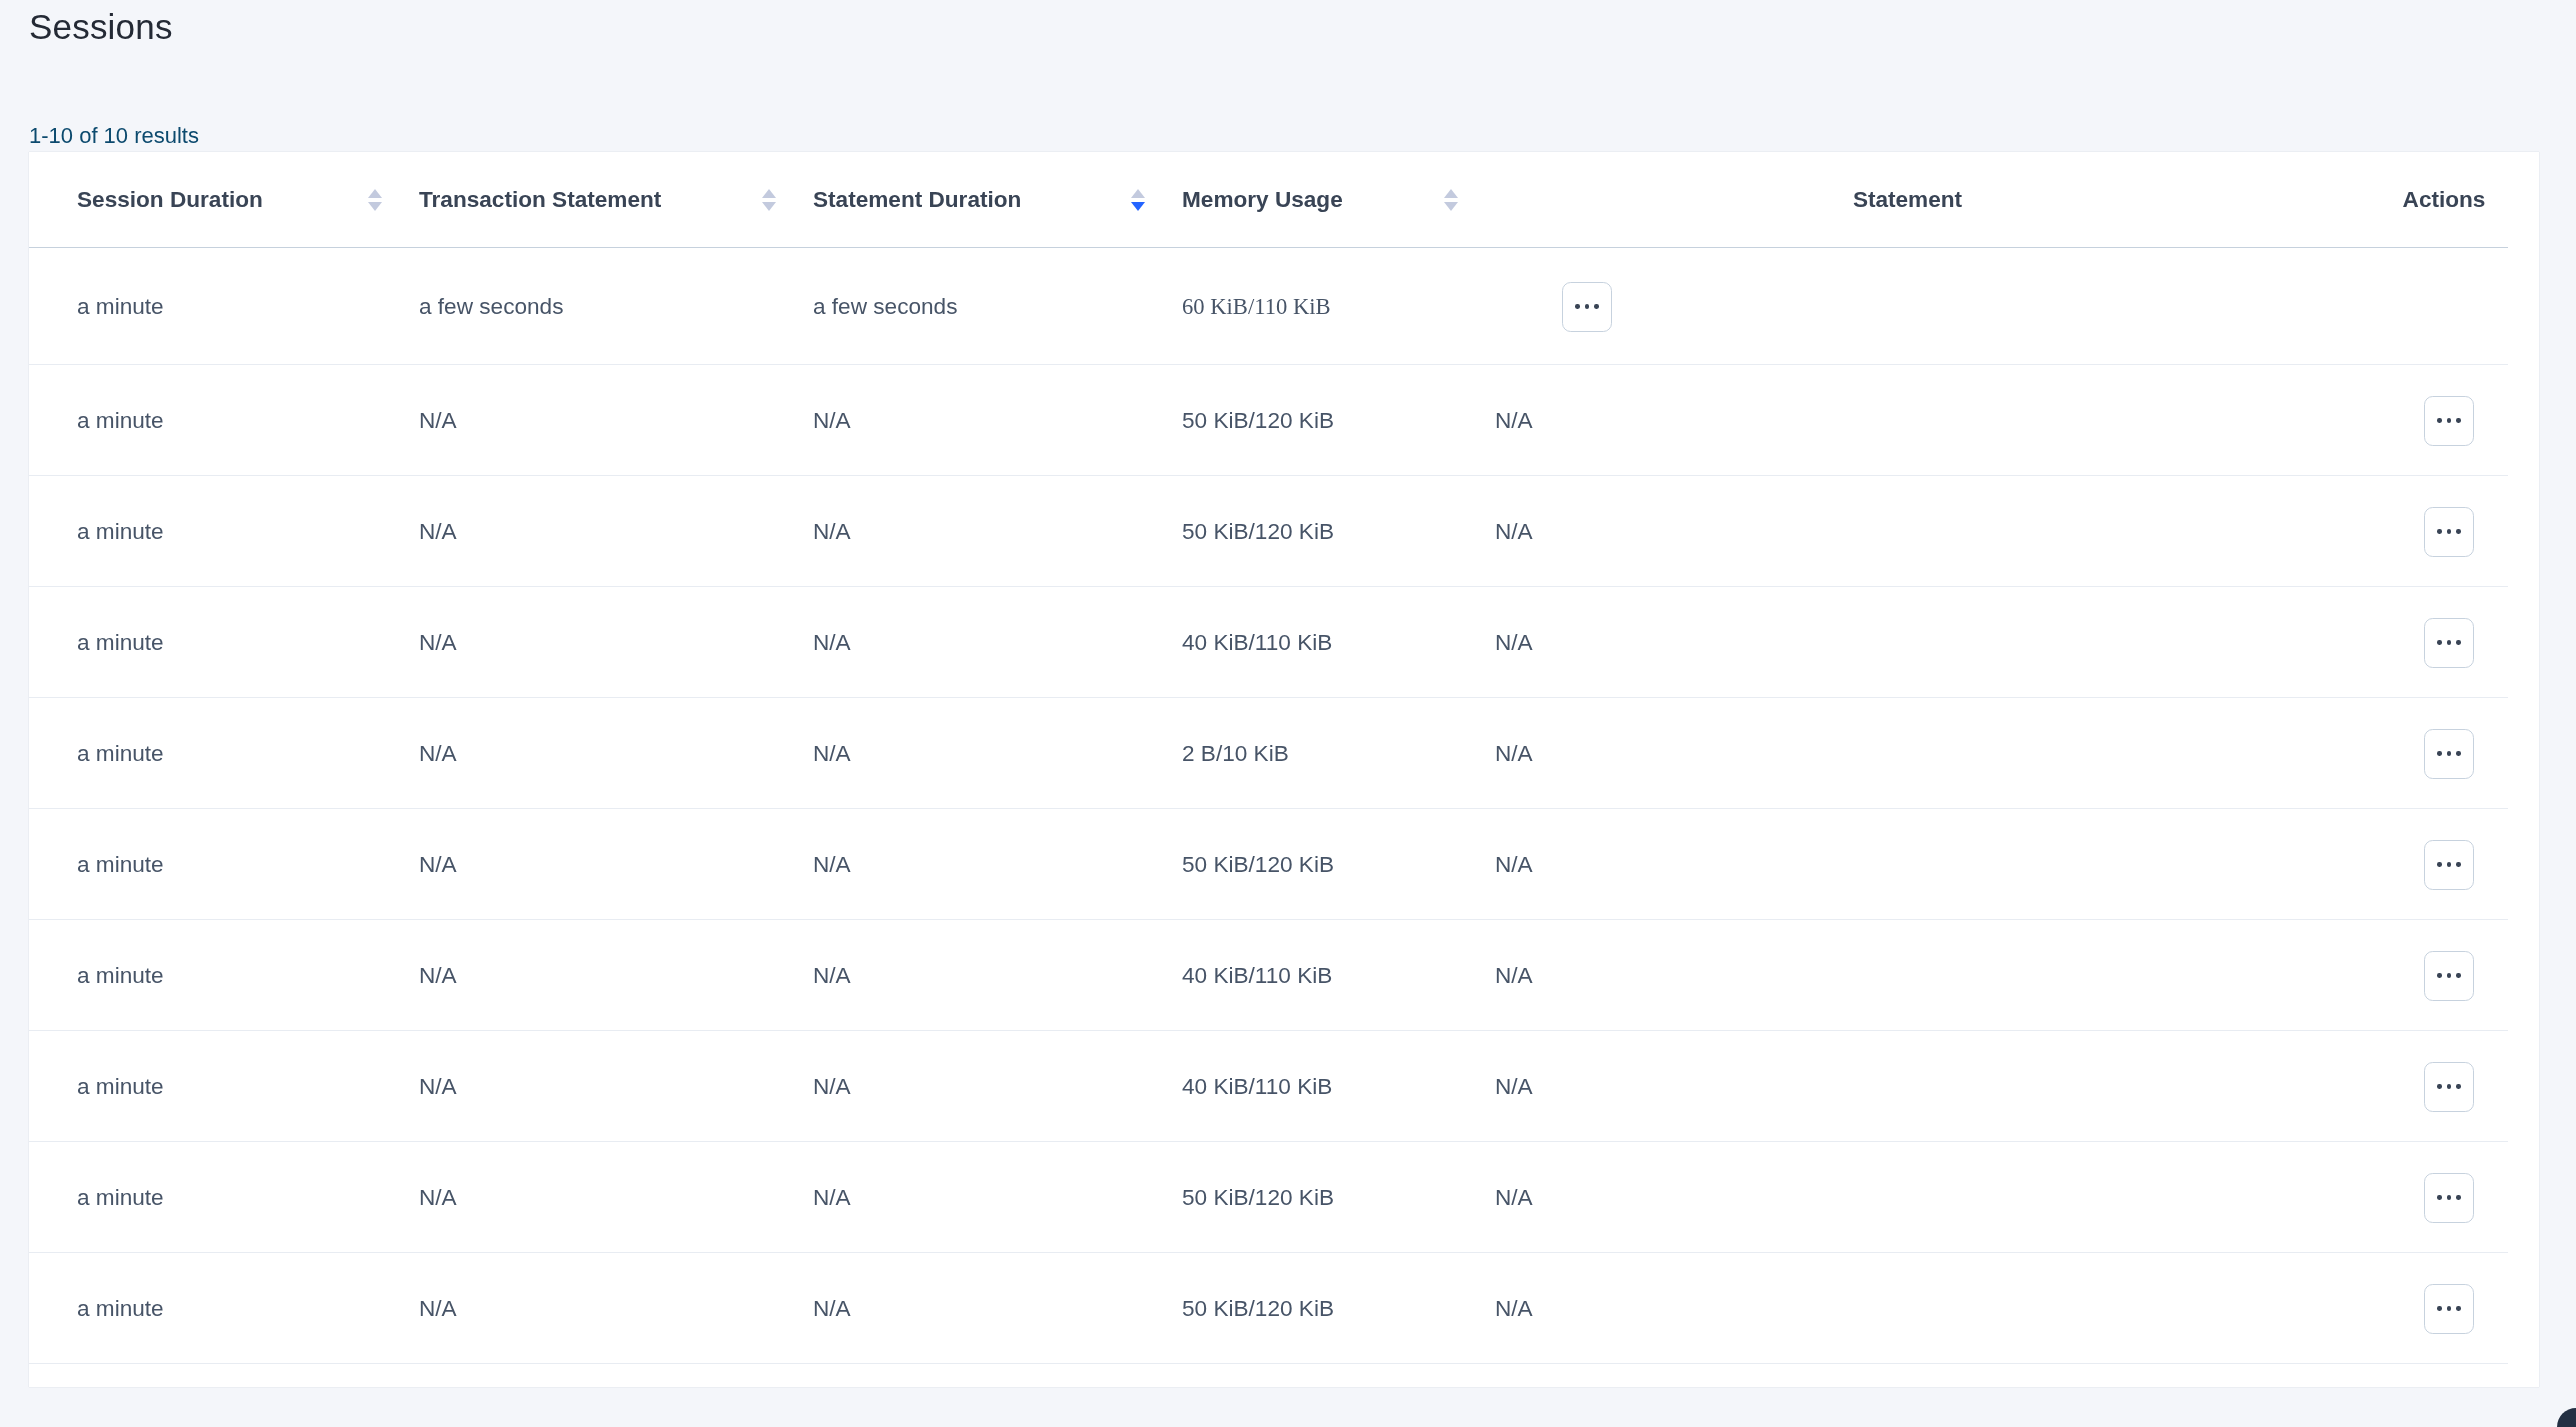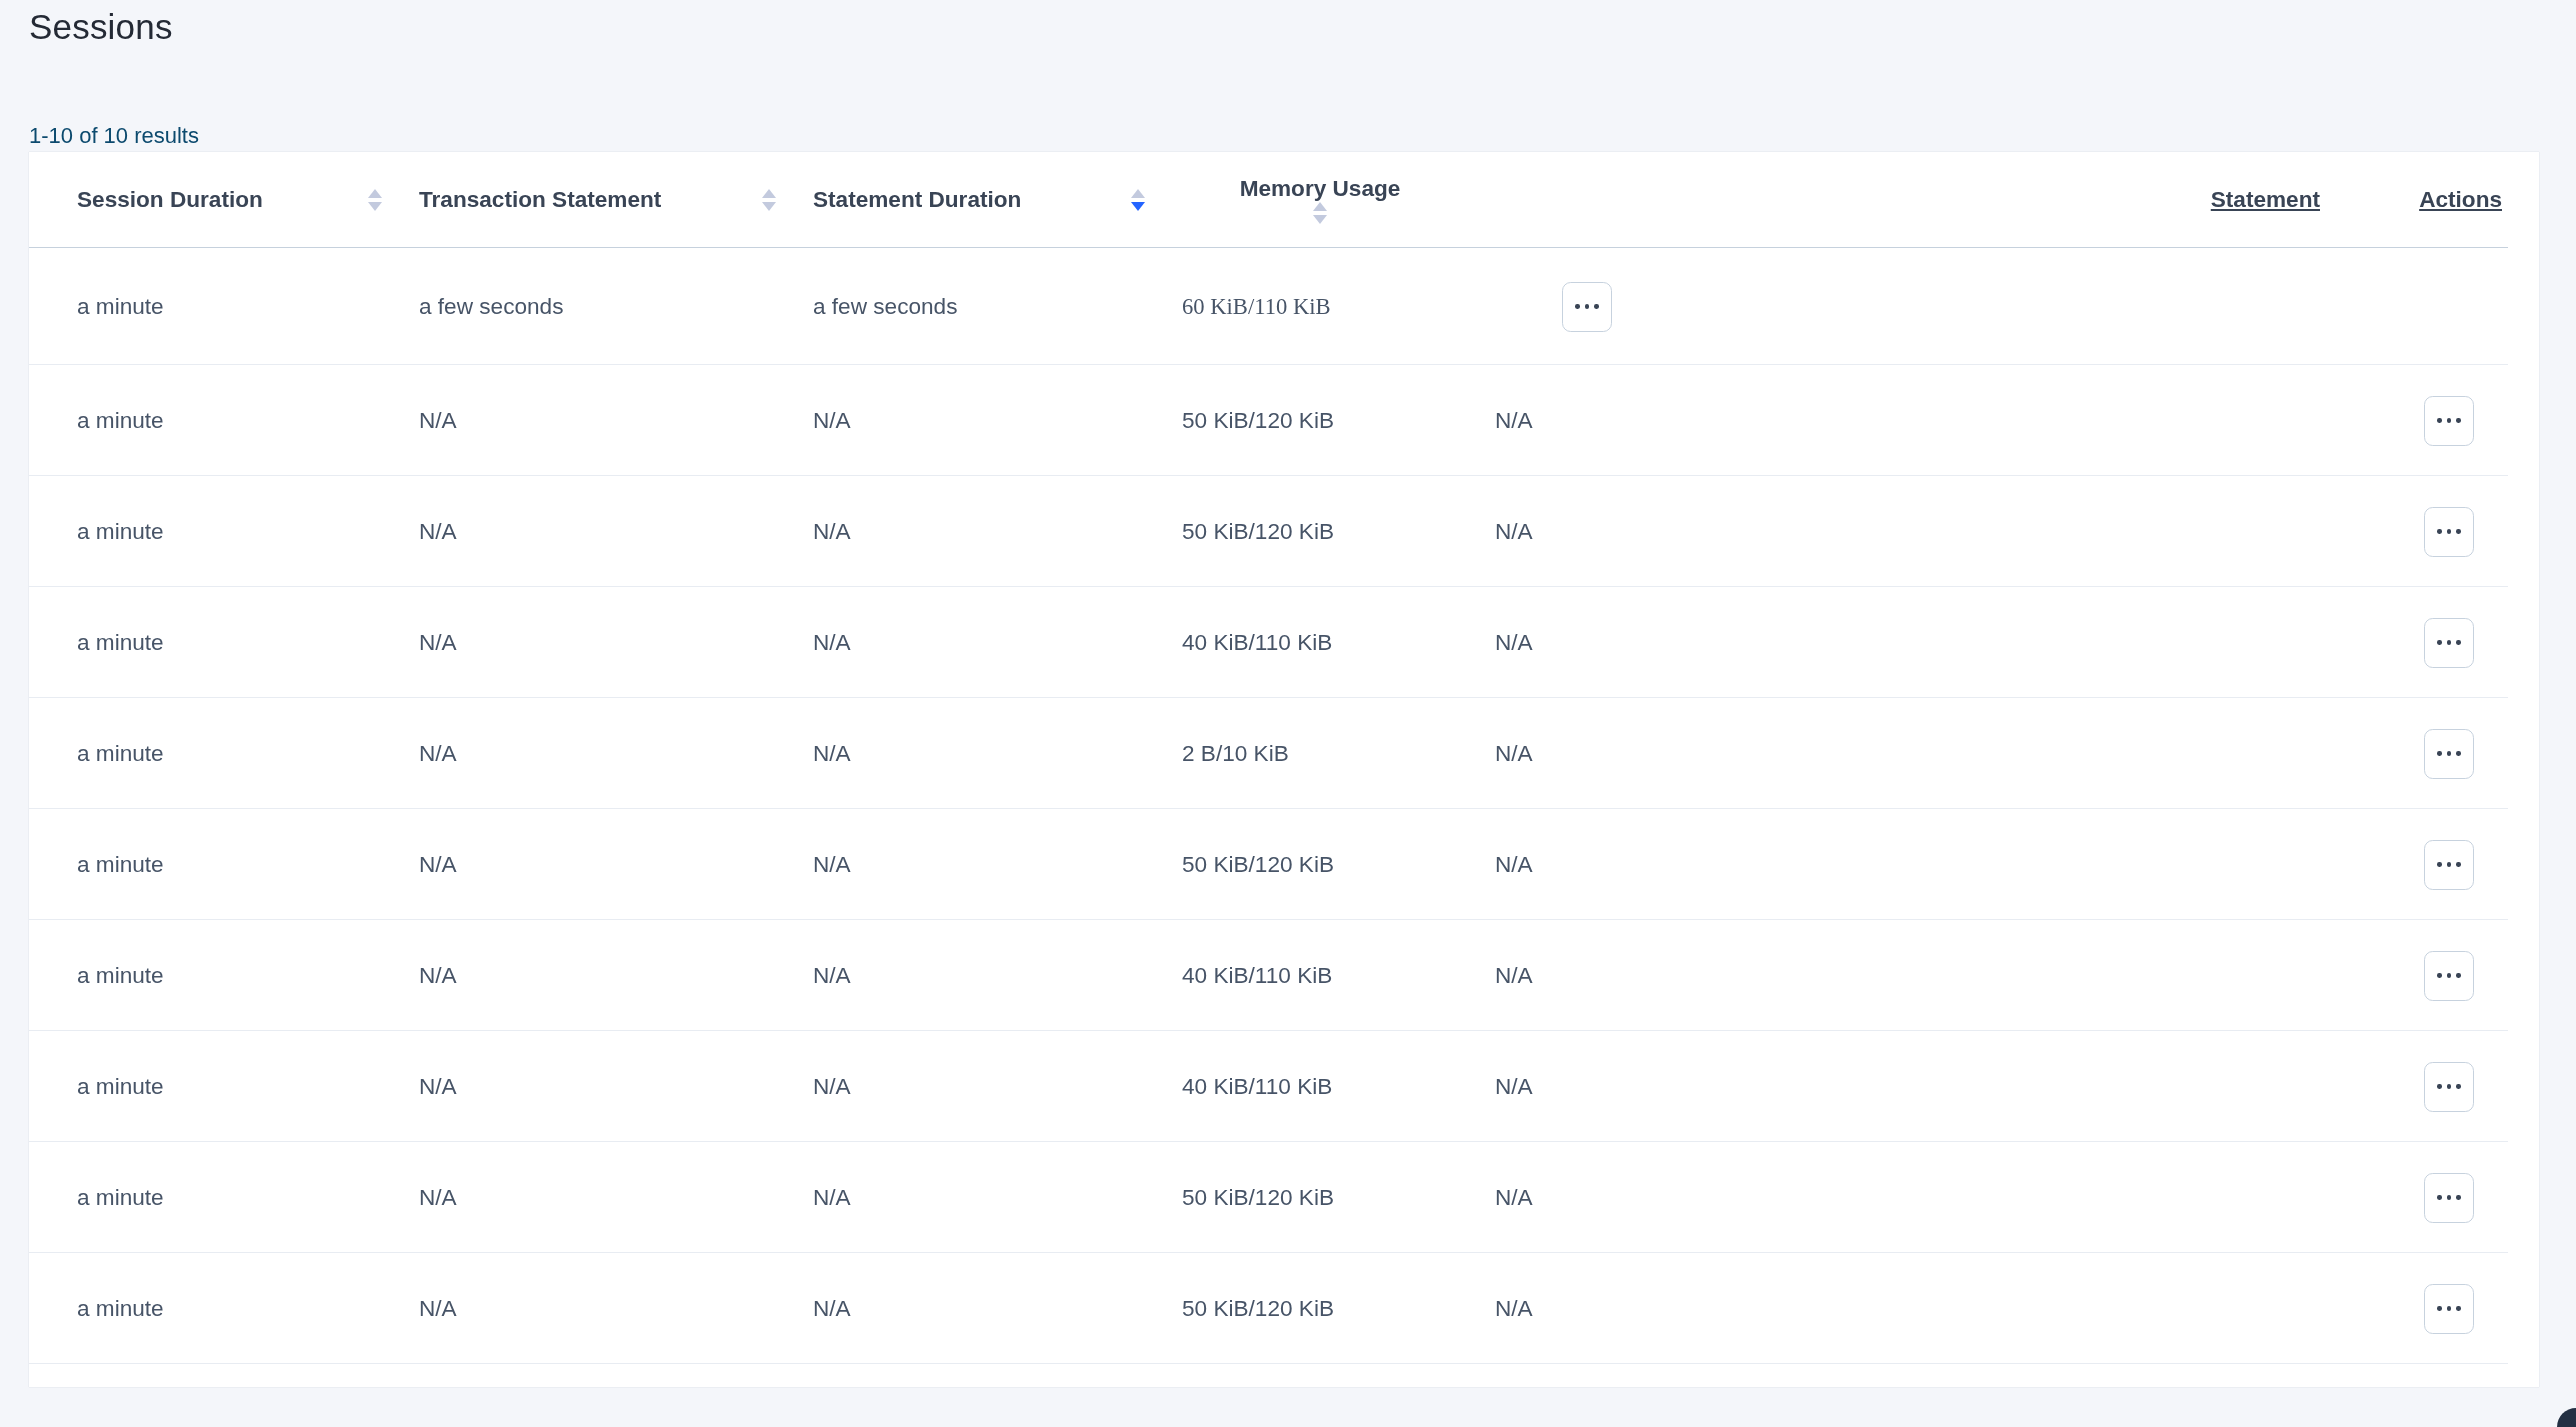--- a/index.html
+++ b/index.html
@@ -32,21 +32,21 @@
   .trow{height:111px;}
   .trow.tall{height:117px;}
   .trow::after{
     content:"";position:absolute;left:0;right:31px;bottom:0;height:0.9px;background:#e8ecf2;
   }
   .hcell{
     font-size:22.6px;font-weight:700;color:#394455;
     display:flex;align-items:center;justify-content:space-between;
     box-sizing:border-box;padding-right:37px;flex:none;
   }
-  .hcell.no-icon{justify-content:flex-end;text-decoration:underline;}
+  .hcell.no-icon{justify-content:center;}
   .cell{
     font-size:22.6px;color:#475467;flex:none;box-sizing:border-box;
     display:flex;align-items:center;
   }
   .sort{display:flex;flex-direction:column;align-items:center;cursor:pointer;}
   .tri{width:0;height:0;border-left:7.8px solid transparent;border-right:7.8px solid transparent;}
   .tri.up{border-bottom:9.6px solid #c3cade;margin-bottom:4.3px;}
   .tri.down{border-top:9.6px solid #c3cade;}
   .tri.down.active{border-top-color:#2464ff;}
   .mono{
@@ -88,21 +88,21 @@
           <i class="tri down"></i>
         </span>
       </div>
       <div class="hcell" style="width: 369px;">
         <span>Statement Duration</span>
         <span class="sort">
           <i class="tri up"></i>
           <i class="tri down active"></i>
         </span>
       </div>
-      <div class="hcell" style="width: 313px; flex-direction: column;">
+      <div class="hcell" style="width: 313px;">
         <span>Memory Usage</span>
         <span class="sort">
           <i class="tri up"></i>
           <i class="tri down"></i>
         </span>
       </div>
       <div class="hcell no-icon" style="width: 862px;">
         <span>Statement</span>
       </div>
       <div class="hcell no-icon actions-hcell" style="width: 182px;">

